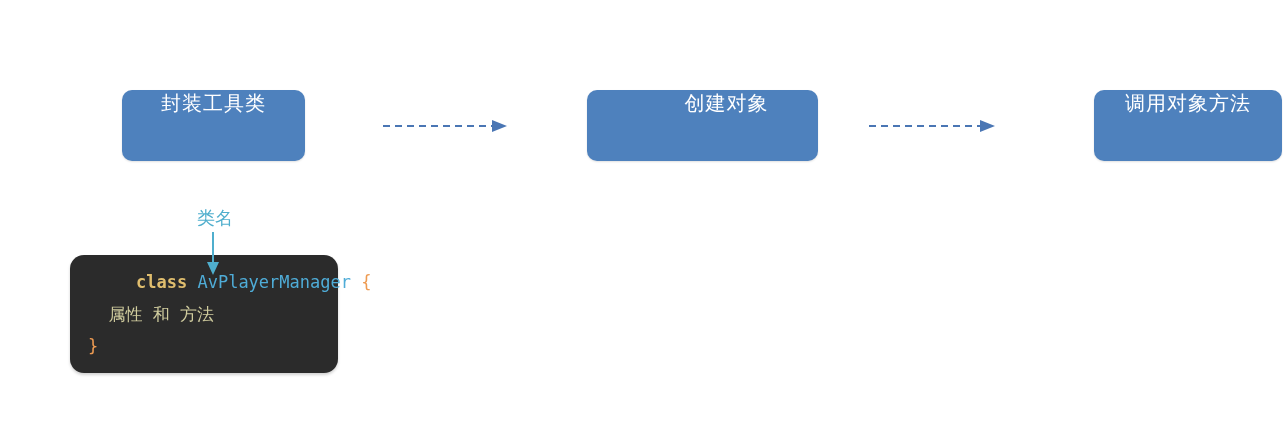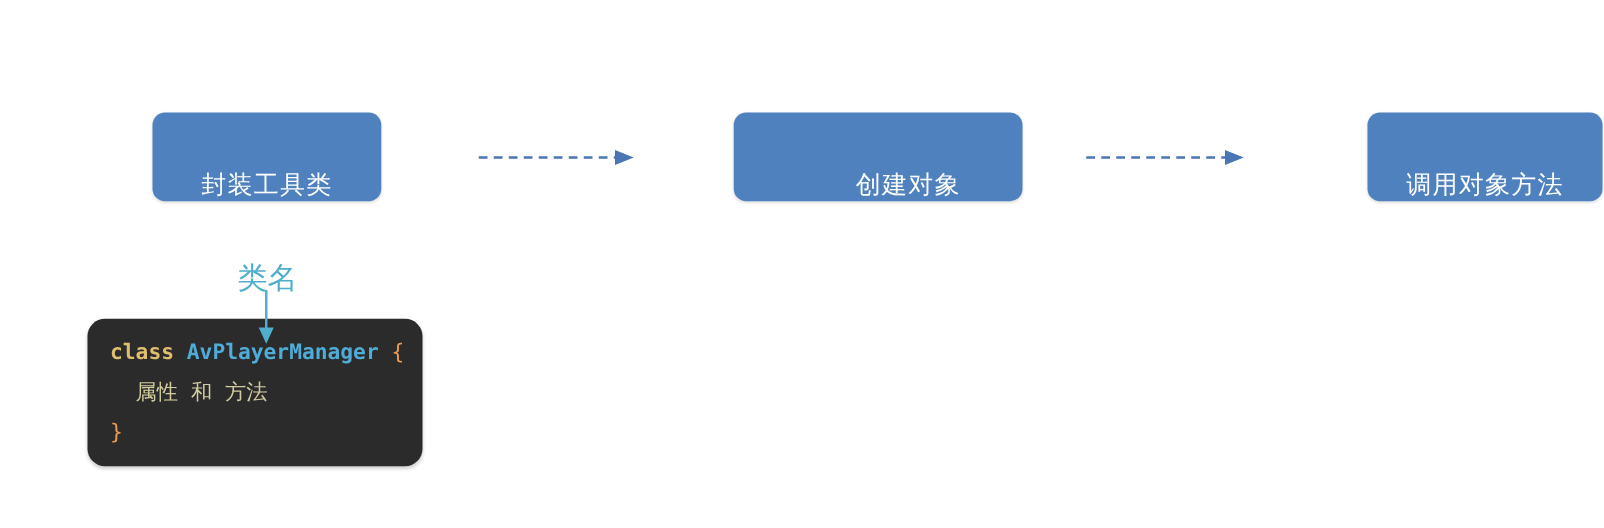--- a/index.html
+++ b/index.html
@@ -13,66 +13,66 @@
     width: 1283px;
     height: 422px;
     background: #ffffff;
     overflow: hidden;
   }
   .step {
     position: absolute;
     background: var(--box_blue);
     border-radius: 10px;
     display: flex;
-    align-items: flex-end;
+    align-items: flex-start;
     justify-content: center;
     box-shadow: 0 1px 2px rgba(0,0,0,0.12);
   }
   .step-label {
     color: #ffffff;
     font-size: 20px;
     letter-spacing: 1px;
     white-space: nowrap;
   }
   svg.harrow { position: absolute; overflow: visible; }
   svg.harrow line {
     stroke: var(--arrow_blue);
     stroke-width: 2;
     stroke-dasharray: 7 5;
   }
   svg.harrow polygon { fill: var(--arrow_blue); }
   .annot-label {
     position: absolute;
-    left: 190px;
+    left: 173px;
     top: 206px;
     width: 60px;
-    text-align: left;
-    font-size: 24px;
+    text-align: right;
+    font-size: 18px;
     color: var(--annotation_cyan);
     white-space: nowrap;
   }
   svg.varrow { position: absolute; z-index: 2; overflow: visible; }
   svg.varrow line { stroke: var(--annotation_cyan); stroke-width: 2; }
   svg.varrow polygon { fill: var(--annotation_cyan); }
   .code-block {
     position: absolute;
     box-sizing: border-box;
     background: var(--code_bg);
     border-radius: 14px;
     padding: 11px 18px;
     font-family: "DejaVu Sans Mono", "Liberation Mono", monospace;
     font-size: 17px;
     line-height: 32px;
     color: var(--plain);
     white-space: pre;
     box-shadow: 0 2px 3px rgba(0,0,0,0.18);
   }
   .code-line { white-space: pre; }
-  .tok-keyword  { color: var(--keyword); font-weight: bold; }
-  .tok-classname{ color: var(--classname); font-weight: bold; }
+  .tok-keyword  { color: var(--keyword); font-weight: bold; margin-left: 48px; }
+  .tok-classname{ color: var(--classname); }
   .tok-brace    { color: var(--brace); }
   .tok-paren    { color: var(--paren); }
   .tok-plain    { color: var(--plain); }
 </style>
 </head>
 <body>
 
 <div id="canvas">
 
   <div class="step" style="left:122px; top:90px; width:183px; height:71px;">

